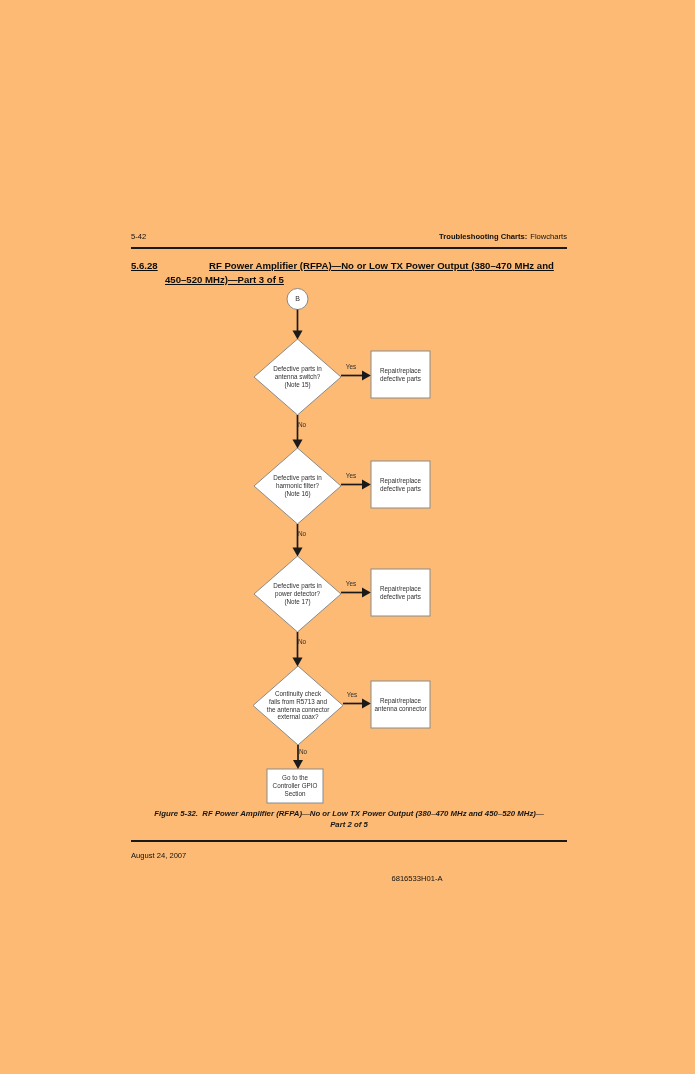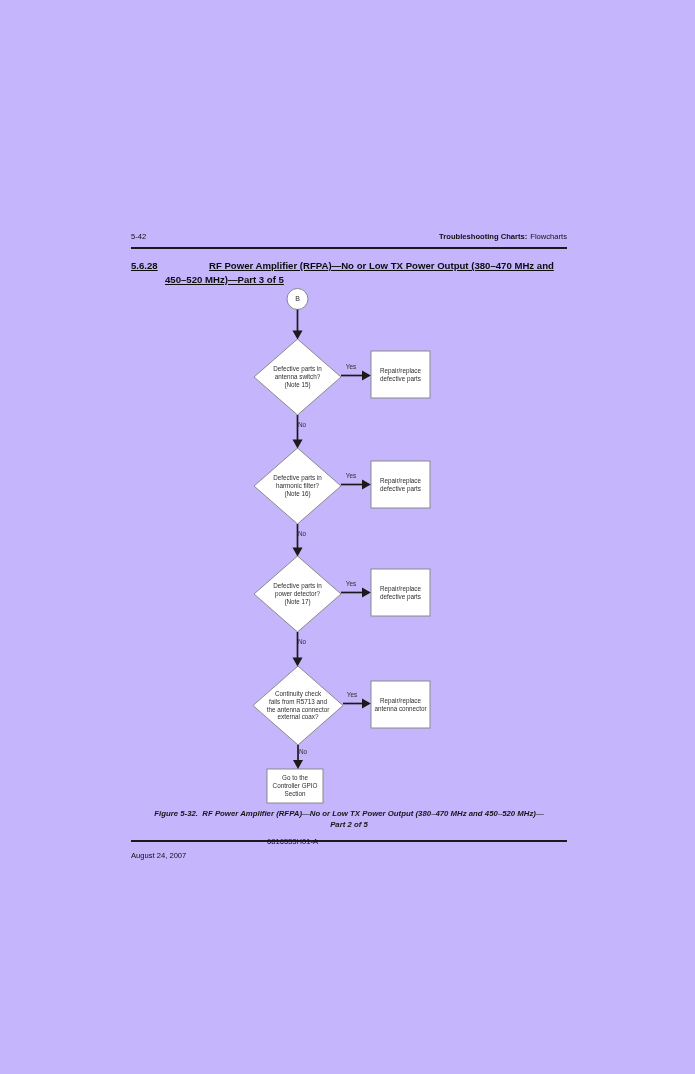--- a/index.html
+++ b/index.html
@@ -1,17 +1,17 @@
 <!DOCTYPE html>
 <html><head>
 <meta charset="utf-8">
 <style>
   html,body{margin:0;padding:0;background:#ffffff;}
   #page{
-    position:relative;width:695px;height:1074px;background:#c4b5fd;overflow:hidden;
+    position:relative;width:695px;height:1074px;background:#fdba74;overflow:hidden;
     font-family:"Liberation Sans","DejaVu Sans",sans-serif;color:#1a1a1a;
   }
   .abs{position:absolute;}
   .hdr{font-size:7.6px;line-height:9px;color:#111;}
   .hdr-b{font-weight:bold;margin-left:24px;}
   .rule{background:#1a1a1a;}
   .h1{font-weight:bold;font-size:9.6px;line-height:13px;color:#0d0d0d;white-space:nowrap;text-decoration:underline;}
   .shape-text{
     font-size:6.3px;line-height:7.9px;color:#2e2e2e;white-space:pre-line;
     display:flex;align-items:center;justify-content:center;text-align:center;
@@ -110,15 +110,15 @@
 
   <div class="abs shape-text" style="left:267px;top:769px;width:56px;height:34px;">Go to the
 Controller GPIO
 Section</div>
 
   <div class="abs cap" style="left:125px;top:809px;width:448px;">Figure 5-32.  RF Power Amplifier (RFPA)—No or Low TX Power Output (380–470 MHz and 450–520 MHz)—</div>
   <div class="abs cap" style="left:125px;top:819.5px;width:448px;">Part 2 of 5</div>
 
   <div class="abs rule" style="left:131px;top:840px;width:436px;height:2px;"></div>
   <div class="abs ftr" style="left:131px;top:851px;">August 24, 2007</div>
-  <div class="abs ftr" style="left:267px;top:837px;width:300px;text-align:left;">6816533H01-A</div>
+  <div class="abs ftr" style="left:267px;top:874px;width:300px;text-align:center;">6816533H01-A</div>
 
 </div>
 
 </body></html>

